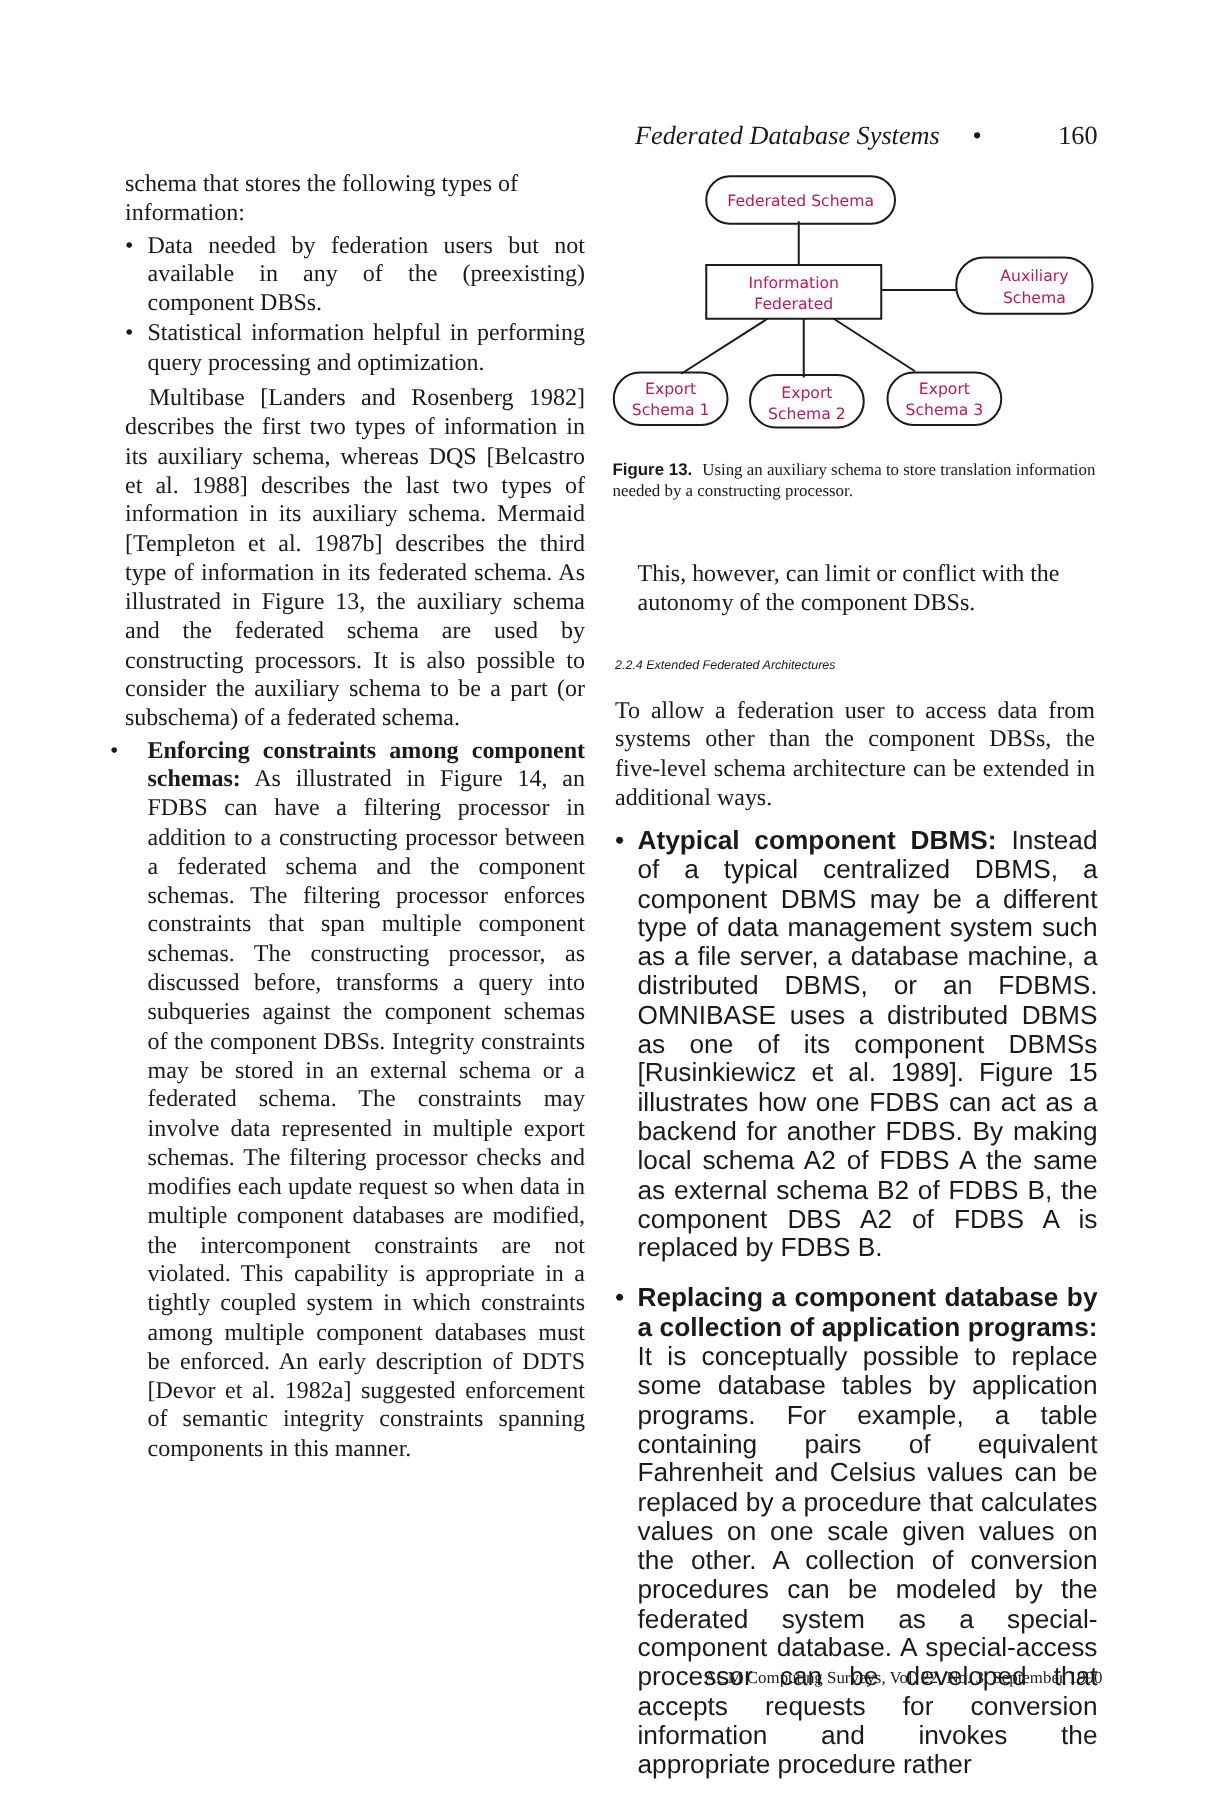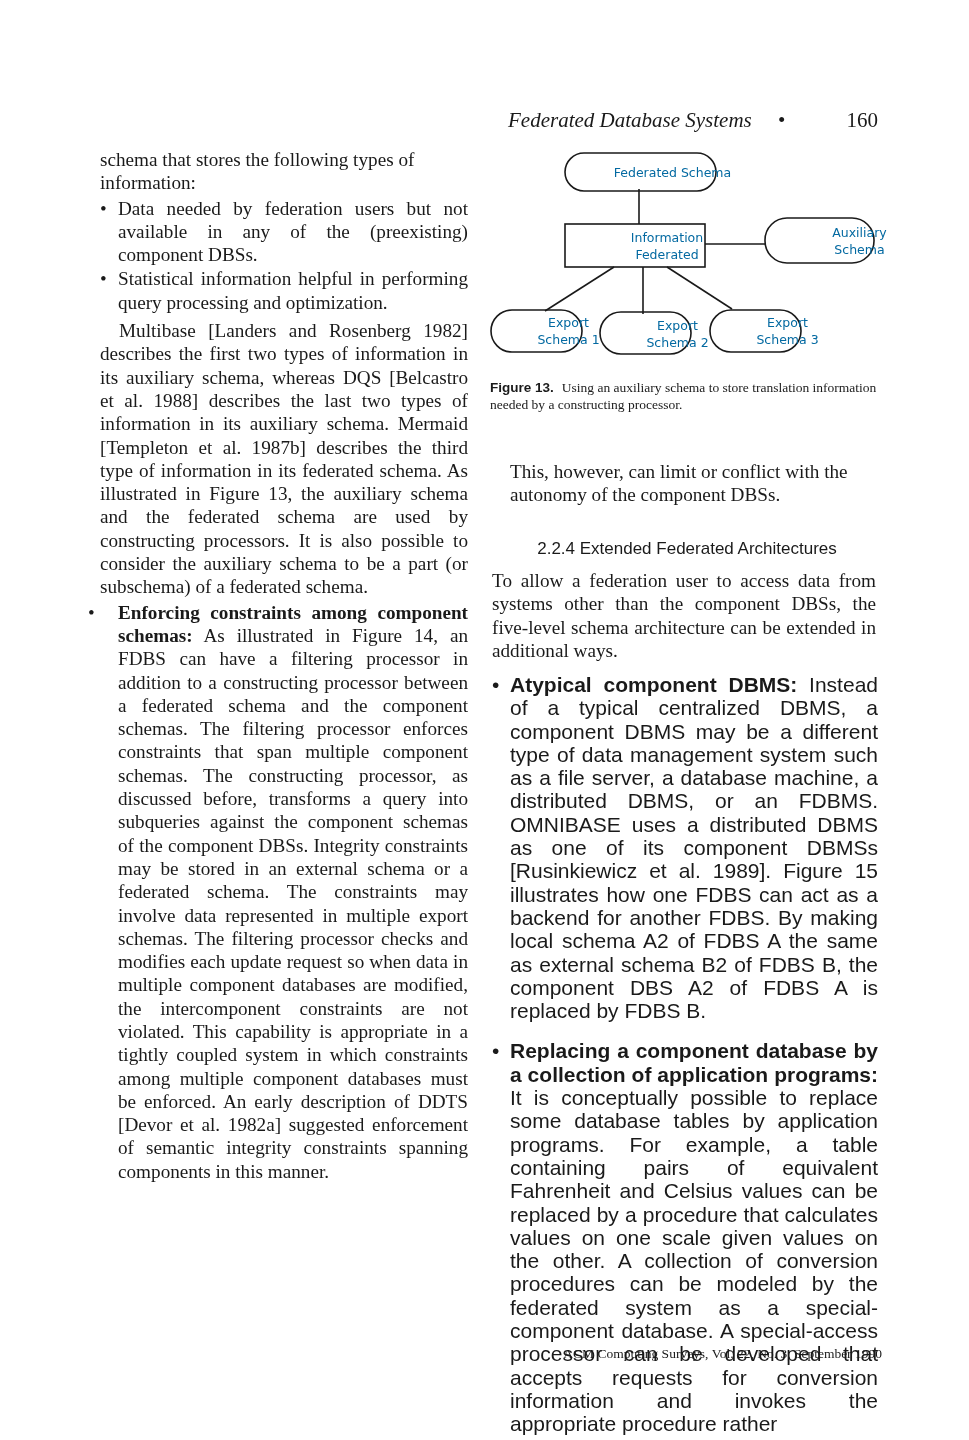--- a/index.html
+++ b/index.html
@@ -1,18 +1,18 @@
 <!DOCTYPE html>
 <html><head>
 <meta charset="utf-8">
 <style>
   html, body { margin:0; padding:0; background:#ffffff; }
   body { width:969px; height:1440px; position:relative; overflow:hidden; color:#1a1a1a;
          font-family:"DejaVu Serif", "Liberation Serif", serif; }
-  .page { position:absolute; left:0; top:16px; width:969px; height:1048px; }
+  .page { position:absolute; left:0; top:4px; width:969px; height:1048px; }
 
   .running-head { position:absolute; top:92px; left:508px; width:370px; height:28px;
                   font-family:"Liberation Serif", serif; font-size:21px; }
   .rh-title { position:absolute; left:0; top:0; font-style:italic; }
   .rh-dot { position:absolute; left:270px; top:0; }
   .rh-page { position:absolute; right:0; top:0; }
 
   .col { position:absolute; font-family:"Liberation Serif", serif; font-size:19.2px; line-height:23.3px; text-align:justify; }
   .col-left { left:100px; top:132px; width:368px; }
   .col-right { left:510px; top:444px; width:368px; }
@@ -21,25 +21,25 @@
   .indent { text-indent:19px; }
   .bullets { list-style:none; margin:0; padding:0; }
   .bullets li { position:relative; padding-left:18px; }
   .bullets li::before { content:"•"; position:absolute; left:0; top:0; }
   .bullets.tight li { margin:1px 0; }
   .b { font-weight:bold; }
   .gap-s { height:4px; }
 
   .figure { position:absolute; left:488px; top:130px; width:392px; height:268px; }
   .figure svg { position:absolute; left:0; top:0; }
-  .fig-label { position:absolute; font-family:"DejaVu Sans", sans-serif; font-size:12.5px; text-align:center; line-height:17px; color:#0369a1;padding-left:32px; }
+  .fig-label { position:absolute; font-family:"DejaVu Sans", sans-serif; font-size:12.5px; text-align:center; line-height:17px; color:#be185d; }
   .caption { position:absolute; left:2px; top:233px; width:392px; font-family:"Liberation Serif", serif; font-size:13.5px; line-height:17px; }
   .caption .fig-num { font-family:"Liberation Sans", sans-serif; font-weight:bold; margin-right:8px; }
 
-  .section-heading { position:absolute; left:492px; top:523px; width:390px; font-family:"Liberation Sans", sans-serif; font-size:17px;text-align:center; }
+  .section-heading { position:absolute; left:492px; top:523px; width:390px; font-family:"Liberation Sans", sans-serif; font-style:italic; font-size:10px; }
   .intro { position:absolute; left:492px; top:553px; width:384px; font-family:"Liberation Serif", serif; font-size:19.2px; line-height:23.3px; text-align:justify; }
   .col-right2 { position:absolute; left:492px; top:657px; width:386px; font-family:Liberation Sans, sans-serif; font-size:21px; line-height:23.3px; text-align:justify; }
   .col-right2 li { margin-bottom:1px; }
 
   .footer { position:absolute; left:522px; top:1330px; width:360px; text-align:right; font-family:"Liberation Serif", serif; font-size:13.5px; }
 </style>
 </head>
 <body>
 
 <div class="page">

